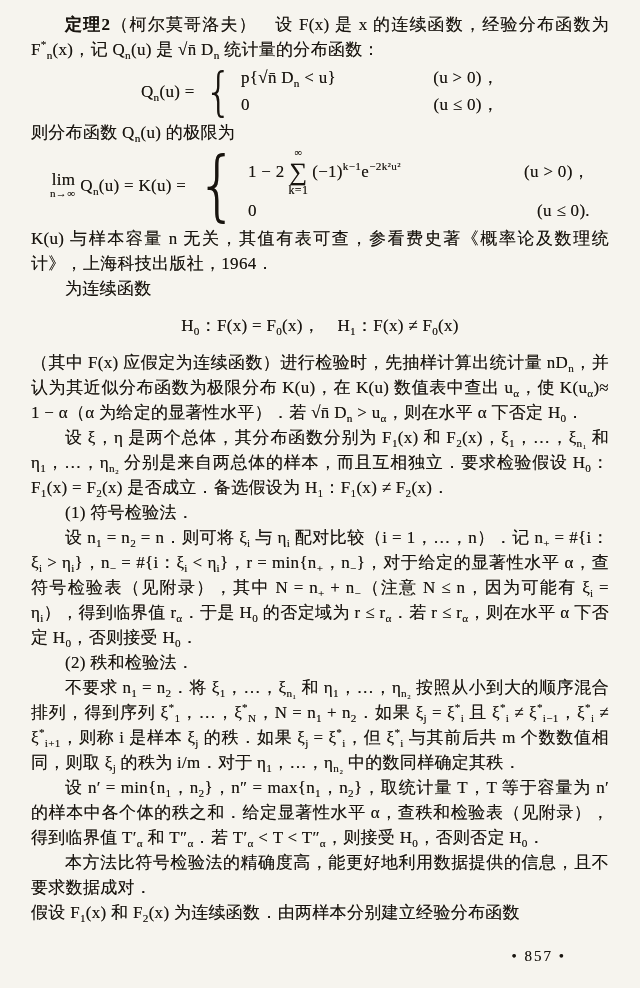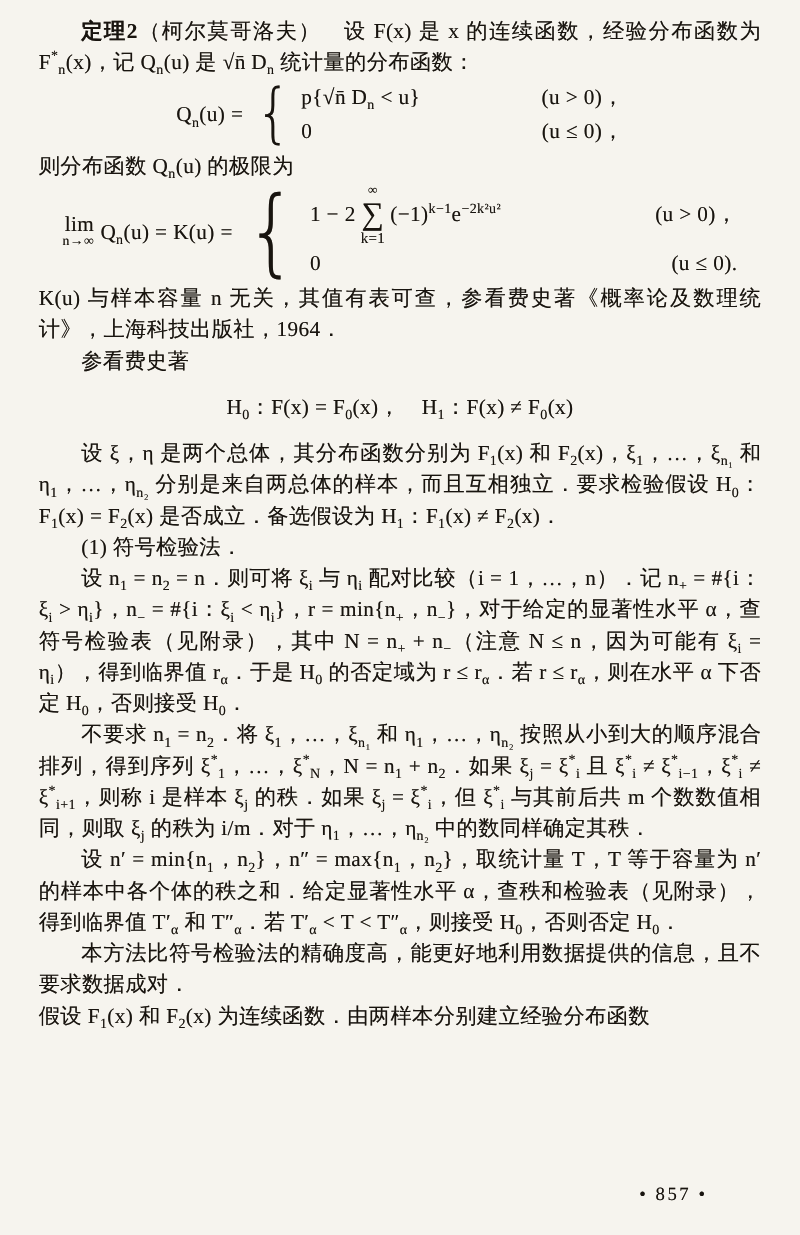--- a/index.html
+++ b/index.html
@@ -109,34 +109,36 @@
       </div>
       <div class="row">
         <span>0</span>
         <span class="cond">(u ≤ 0).</span>
       </div>
     </div>
   </div>
 
   <p class="para">K(u) 与样本容量 n 无关，其值有表可查，参看费史著《概率论及数理统计》，上海科技出版社，1964．</p>
 
-  <p class="para ind">参看费史著</p>
+  <p class="para ind">为连续函数</p>
 
   <div class="eq hyp">
     <span>H<sub>0</sub>：F(x) = F<sub>0</sub>(x)，　H<sub>1</sub>：F(x) ≠ F<sub>0</sub>(x)</span>
   </div>
 
+  <p class="para">（其中 F(x) 应假定为连续函数）进行检验时，先抽样计算出统计量 nD<sub>n</sub>，并认为其近似分布函数为极限分布 K(u)，在 K(u) 数值表中查出 u<sub>α</sub>，使 K(u<sub>α</sub>)≈ 1 − α（α 为给定的显著性水平）．若 √n̄ D<sub>n</sub> &gt; u<sub>α</sub>，则在水平 α 下否定 H<sub>0</sub>．</p>
 
 
   <p class="para ind">设 ξ，η 是两个总体，其分布函数分别为 F<sub>1</sub>(x) 和 F<sub>2</sub>(x)，ξ<sub>1</sub>，…，ξ<sub>n₁</sub> 和 η<sub>1</sub>，…，η<sub>n₂</sub> 分别是来自两总体的样本，而且互相独立．要求检验假设 H<sub>0</sub>：F<sub>1</sub>(x) = F<sub>2</sub>(x) 是否成立．备选假设为 H<sub>1</sub>：F<sub>1</sub>(x) ≠ F<sub>2</sub>(x)．</p>
 
   <p class="para ind">(1) 符号检验法．</p>
 
   <p class="para ind">设 n<sub>1</sub> = n<sub>2</sub> = n．则可将 ξ<sub>i</sub> 与 η<sub>i</sub> 配对比较（i = 1，…，n）．记 n<sub>+</sub> = #{i：ξ<sub>i</sub> &gt; η<sub>i</sub>}，n<sub>−</sub> = #{i：ξ<sub>i</sub> &lt; η<sub>i</sub>}，r = min{n<sub>+</sub>，n<sub>−</sub>}，对于给定的显著性水平 α，查符号检验表（见附录），其中 N = n<sub>+</sub> + n<sub>−</sub>（注意 N ≤ n，因为可能有 ξ<sub>i</sub> = η<sub>i</sub>），得到临界值 r<sub>α</sub>．于是 H<sub>0</sub> 的否定域为 r ≤ r<sub>α</sub>．若 r ≤ r<sub>α</sub>，则在水平 α 下否定 H<sub>0</sub>，否则接受 H<sub>0</sub>．</p>
 
+  <p class="para ind">(2) 秩和检验法．</p>
 
   <p class="para ind">不要求 n<sub>1</sub> = n<sub>2</sub>．将 ξ<sub>1</sub>，…，ξ<sub>n₁</sub> 和 η<sub>1</sub>，…，η<sub>n₂</sub> 按照从小到大的顺序混合排列，得到序列 ξ<sup>*</sup><sub>1</sub>，…，ξ<sup>*</sup><sub>N</sub>，N = n<sub>1</sub> + n<sub>2</sub>．如果 ξ<sub>j</sub> = ξ<sup>*</sup><sub>i</sub> 且 ξ<sup>*</sup><sub>i</sub> ≠ ξ<sup>*</sup><sub>i−1</sub>，ξ<sup>*</sup><sub>i</sub> ≠ ξ<sup>*</sup><sub>i+1</sub>，则称 i 是样本 ξ<sub>j</sub> 的秩．如果 ξ<sub>j</sub> = ξ<sup>*</sup><sub>i</sub>，但 ξ<sup>*</sup><sub>i</sub> 与其前后共 m 个数数值相同，则取 ξ<sub>j</sub> 的秩为 i/m．对于 η<sub>1</sub>，…，η<sub>n₂</sub> 中的数同样确定其秩．</p>
 
   <p class="para ind">设 n′ = min{n<sub>1</sub>，n<sub>2</sub>}，n″ = max{n<sub>1</sub>，n<sub>2</sub>}，取统计量 T，T 等于容量为 n′ 的样本中各个体的秩之和．给定显著性水平 α，查秩和检验表（见附录），得到临界值 T′<sub>α</sub> 和 T″<sub>α</sub>．若 T′<sub>α</sub> &lt; T &lt; T″<sub>α</sub>，则接受 H<sub>0</sub>，否则否定 H<sub>0</sub>．</p>
 
   <p class="para ind">本方法比符号检验法的精确度高，能更好地利用数据提供的信息，且不要求数据成对．</p>
 
 
   <p class="para">假设 F<sub>1</sub>(x) 和 F<sub>2</sub>(x) 为连续函数．由两样本分别建立经验分布函数</p>
 

